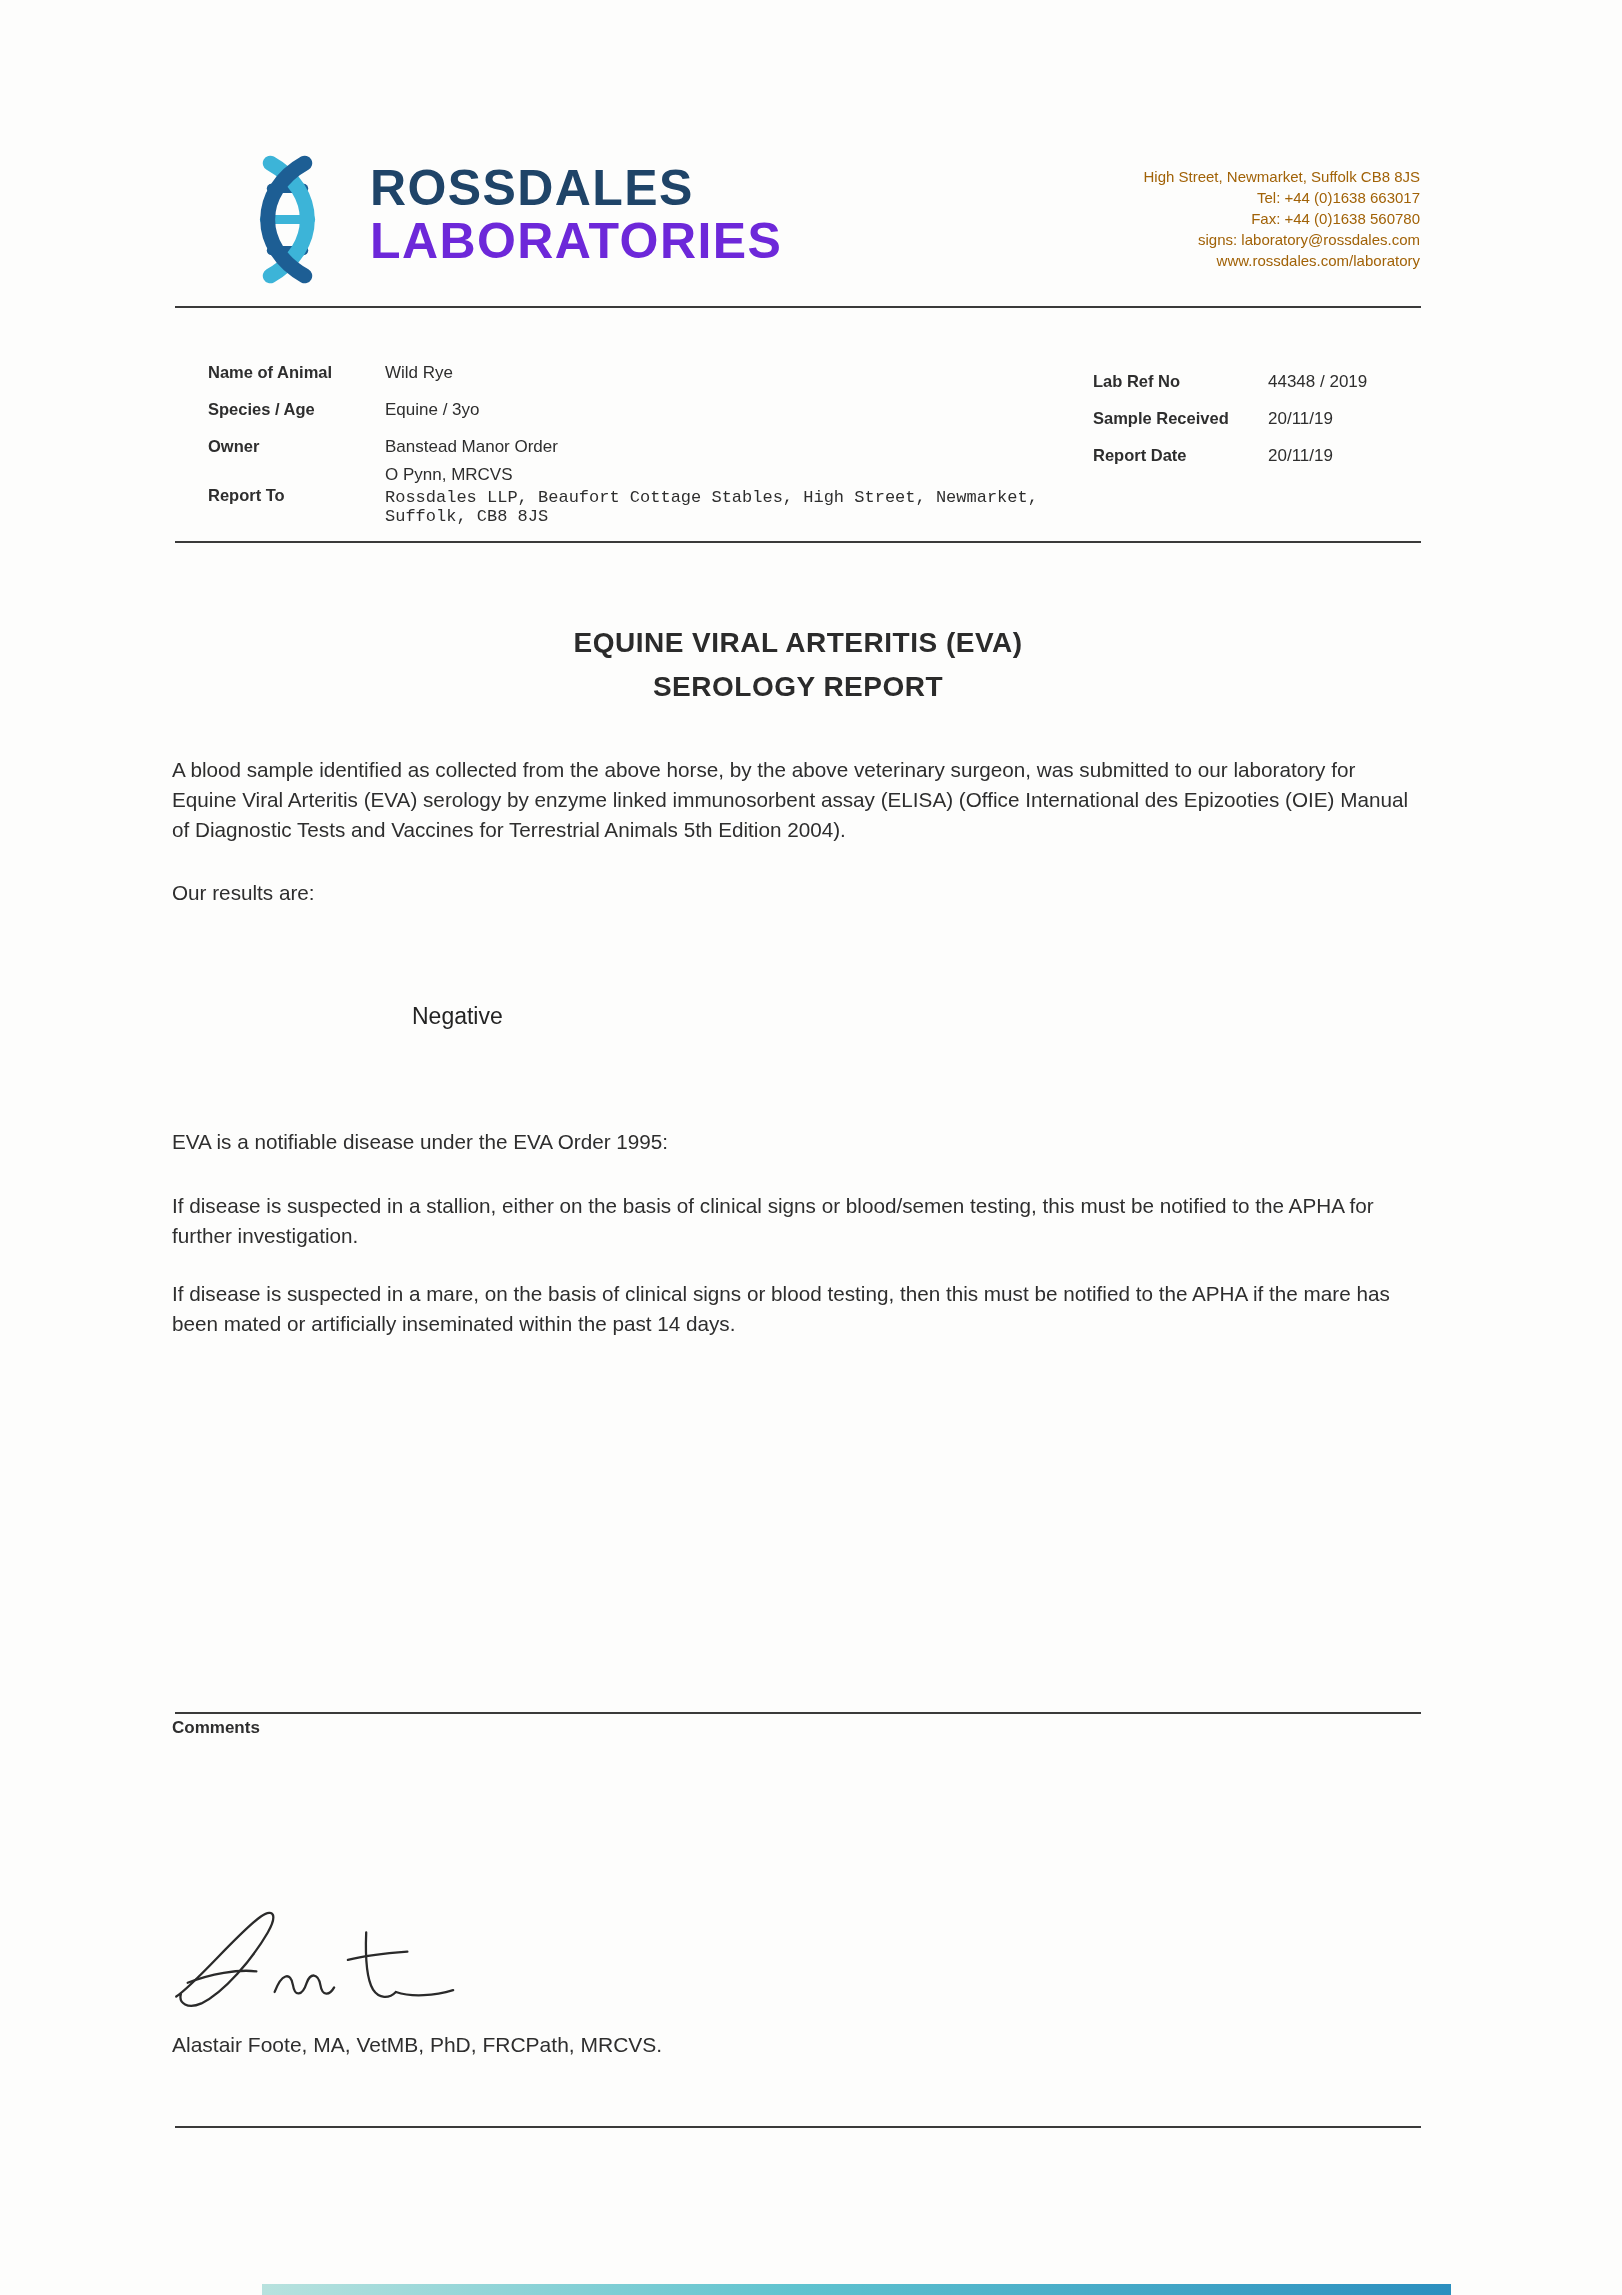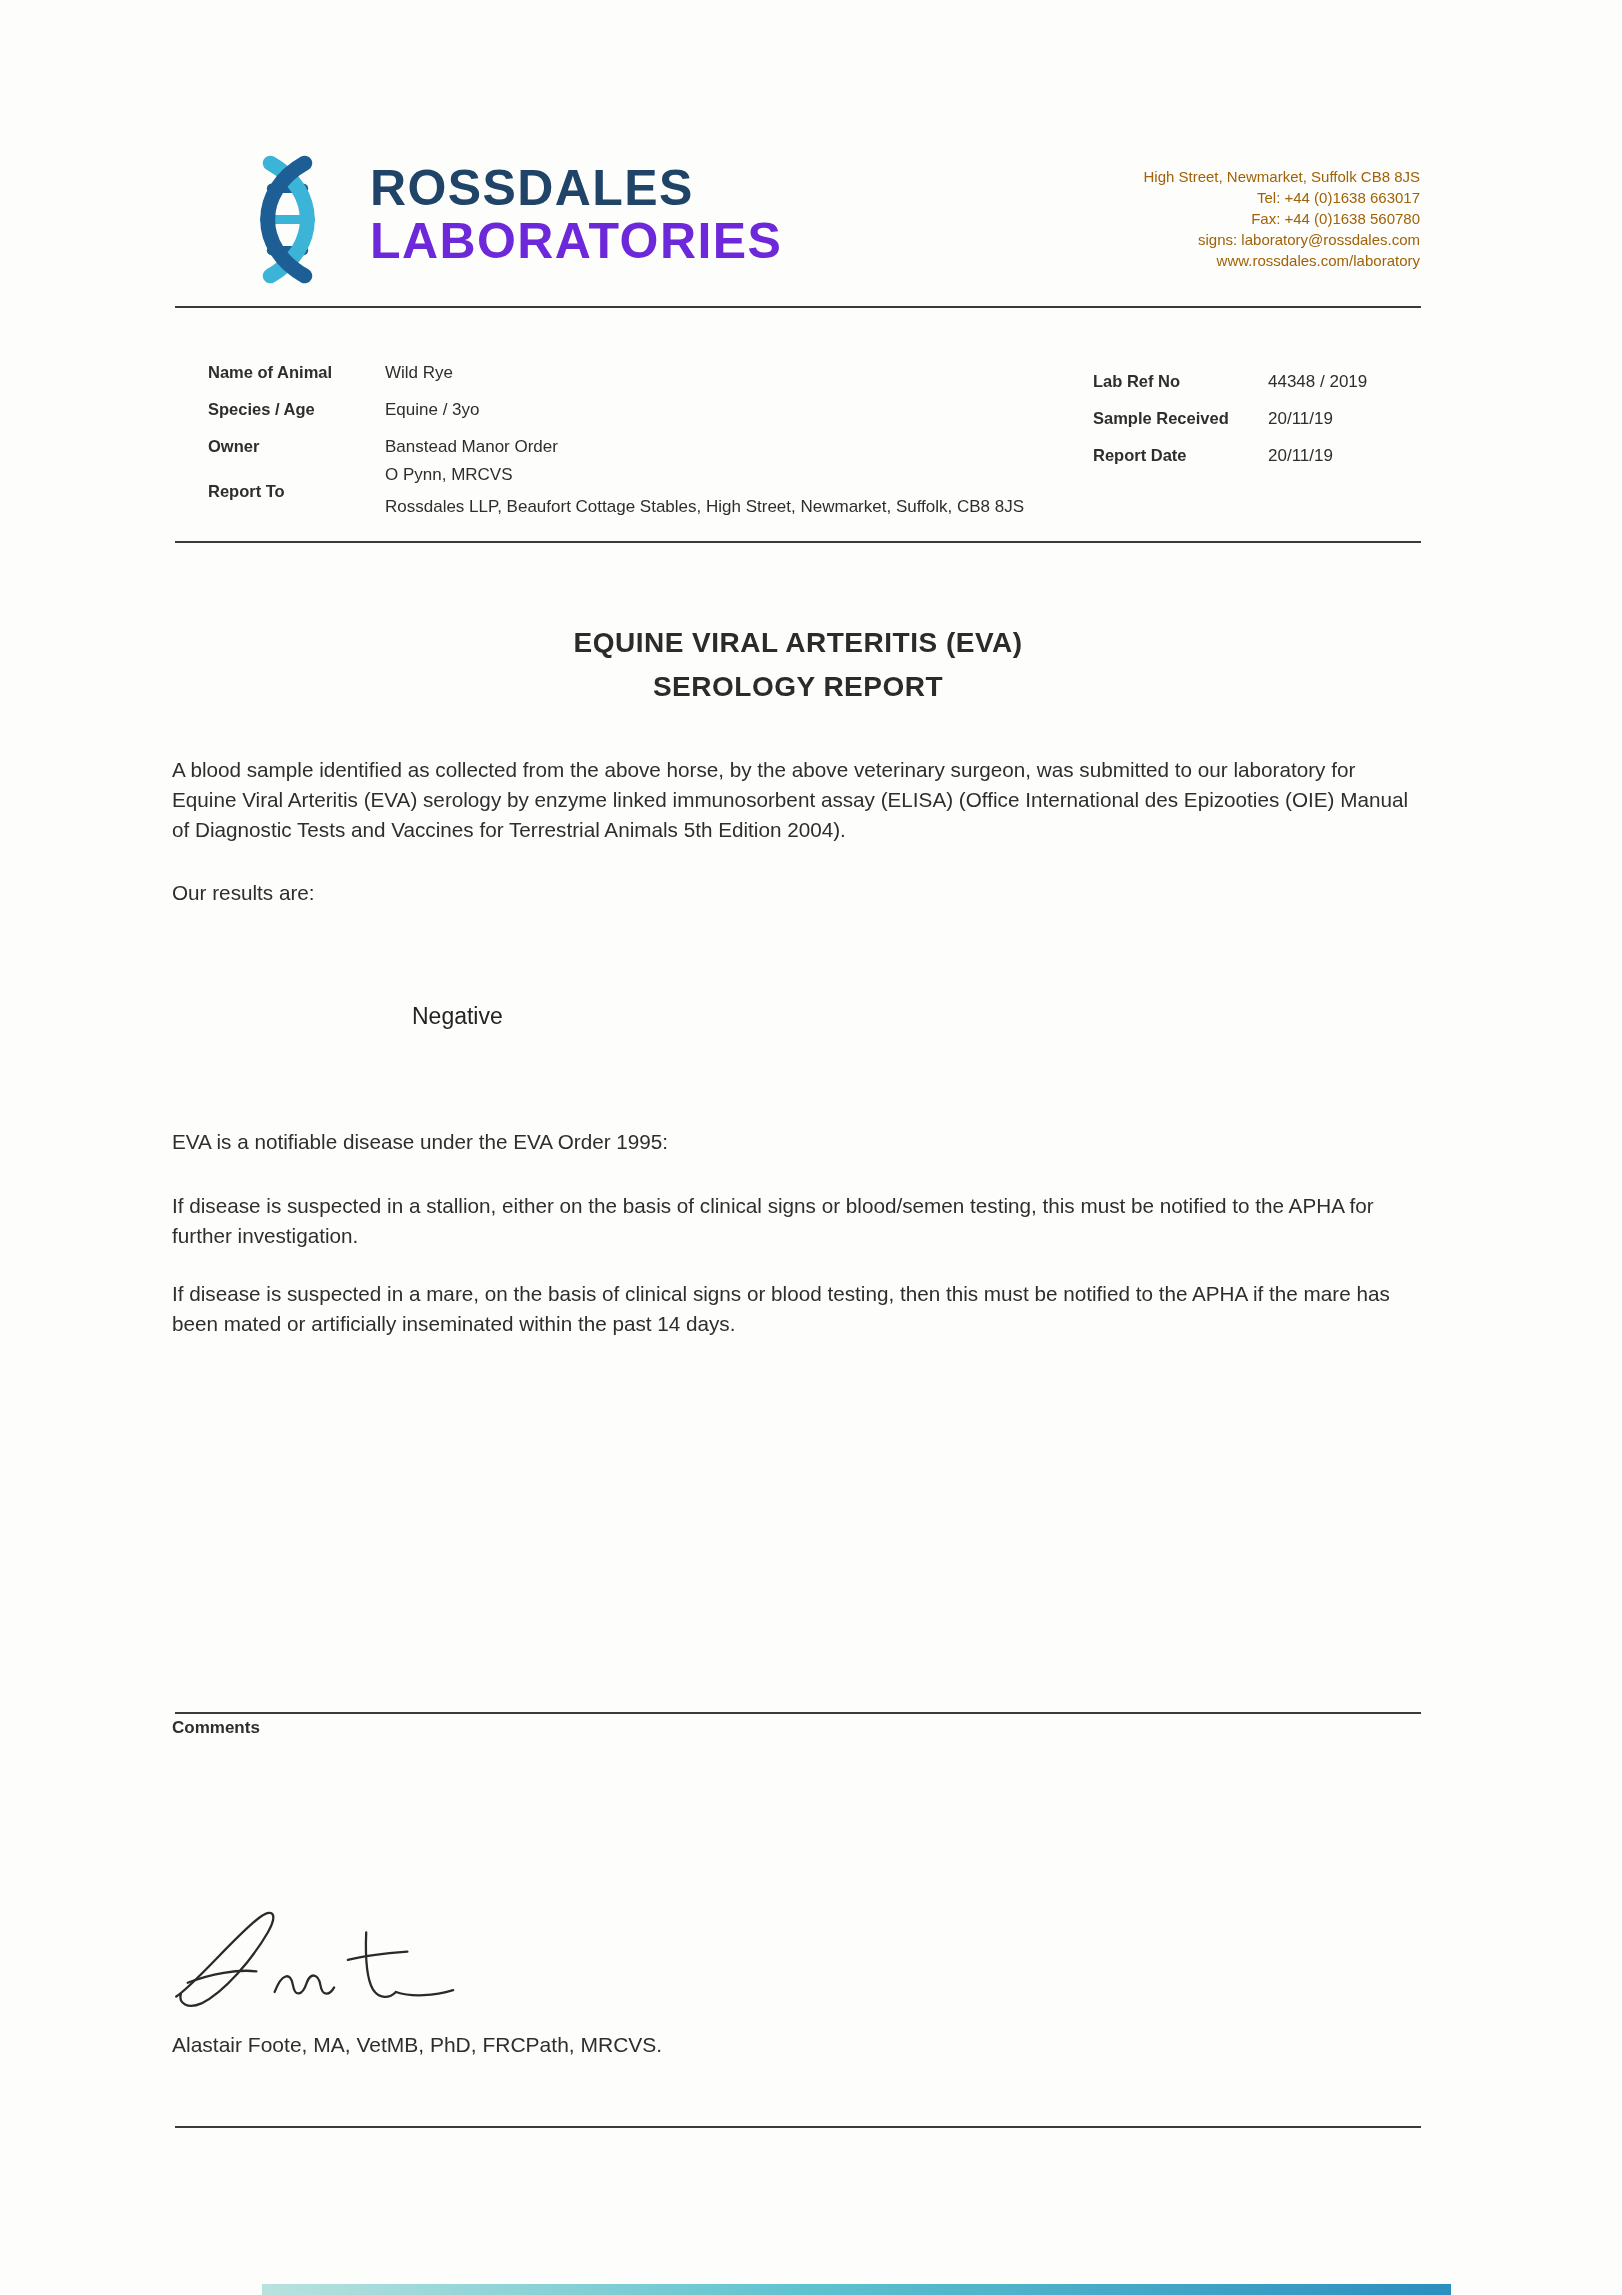--- a/index.html
+++ b/index.html
@@ -27,21 +27,21 @@
   .rule-3 { top:1712px; }
   .rule-4 { top:2126px; }
 
   
   .details-left { left:208px; top:354px; width:872px; }
   .details-right { left:1093px; top:363px; width:358px; }
   .detail-row { display:flex; align-items:center; min-height:37px; }
   .detail-label { font-weight:bold; font-size:16.5px; width:177px; flex:0 0 177px; }
   .details-right .detail-label { width:175px; flex:0 0 175px; }
   .detail-value { font-size:17px; }
-  .detail-value2 { font-size:17px; margin-top:12px; }
+  .detail-value2 { font-size:17px; margin-top:3px;font-family:Liberation Mono, monospace; }
 
   
   .report-title { left:175px; top:621px; width:1246px; text-align:center;
                   font-size:28px; font-weight:bold; line-height:44px;
                   letter-spacing:0.5px; color:#2b2b2b; }
   .para { left:172px; width:1240px; font-size:20.7px; line-height:30px; }
   .intro { top:755px; }
   .results-intro { top:878px; }
   .result-value { left:412px; top:1003px; font-size:23px; font-weight:normal; color:#232323; }
   .notifiable { top:1127px; }

